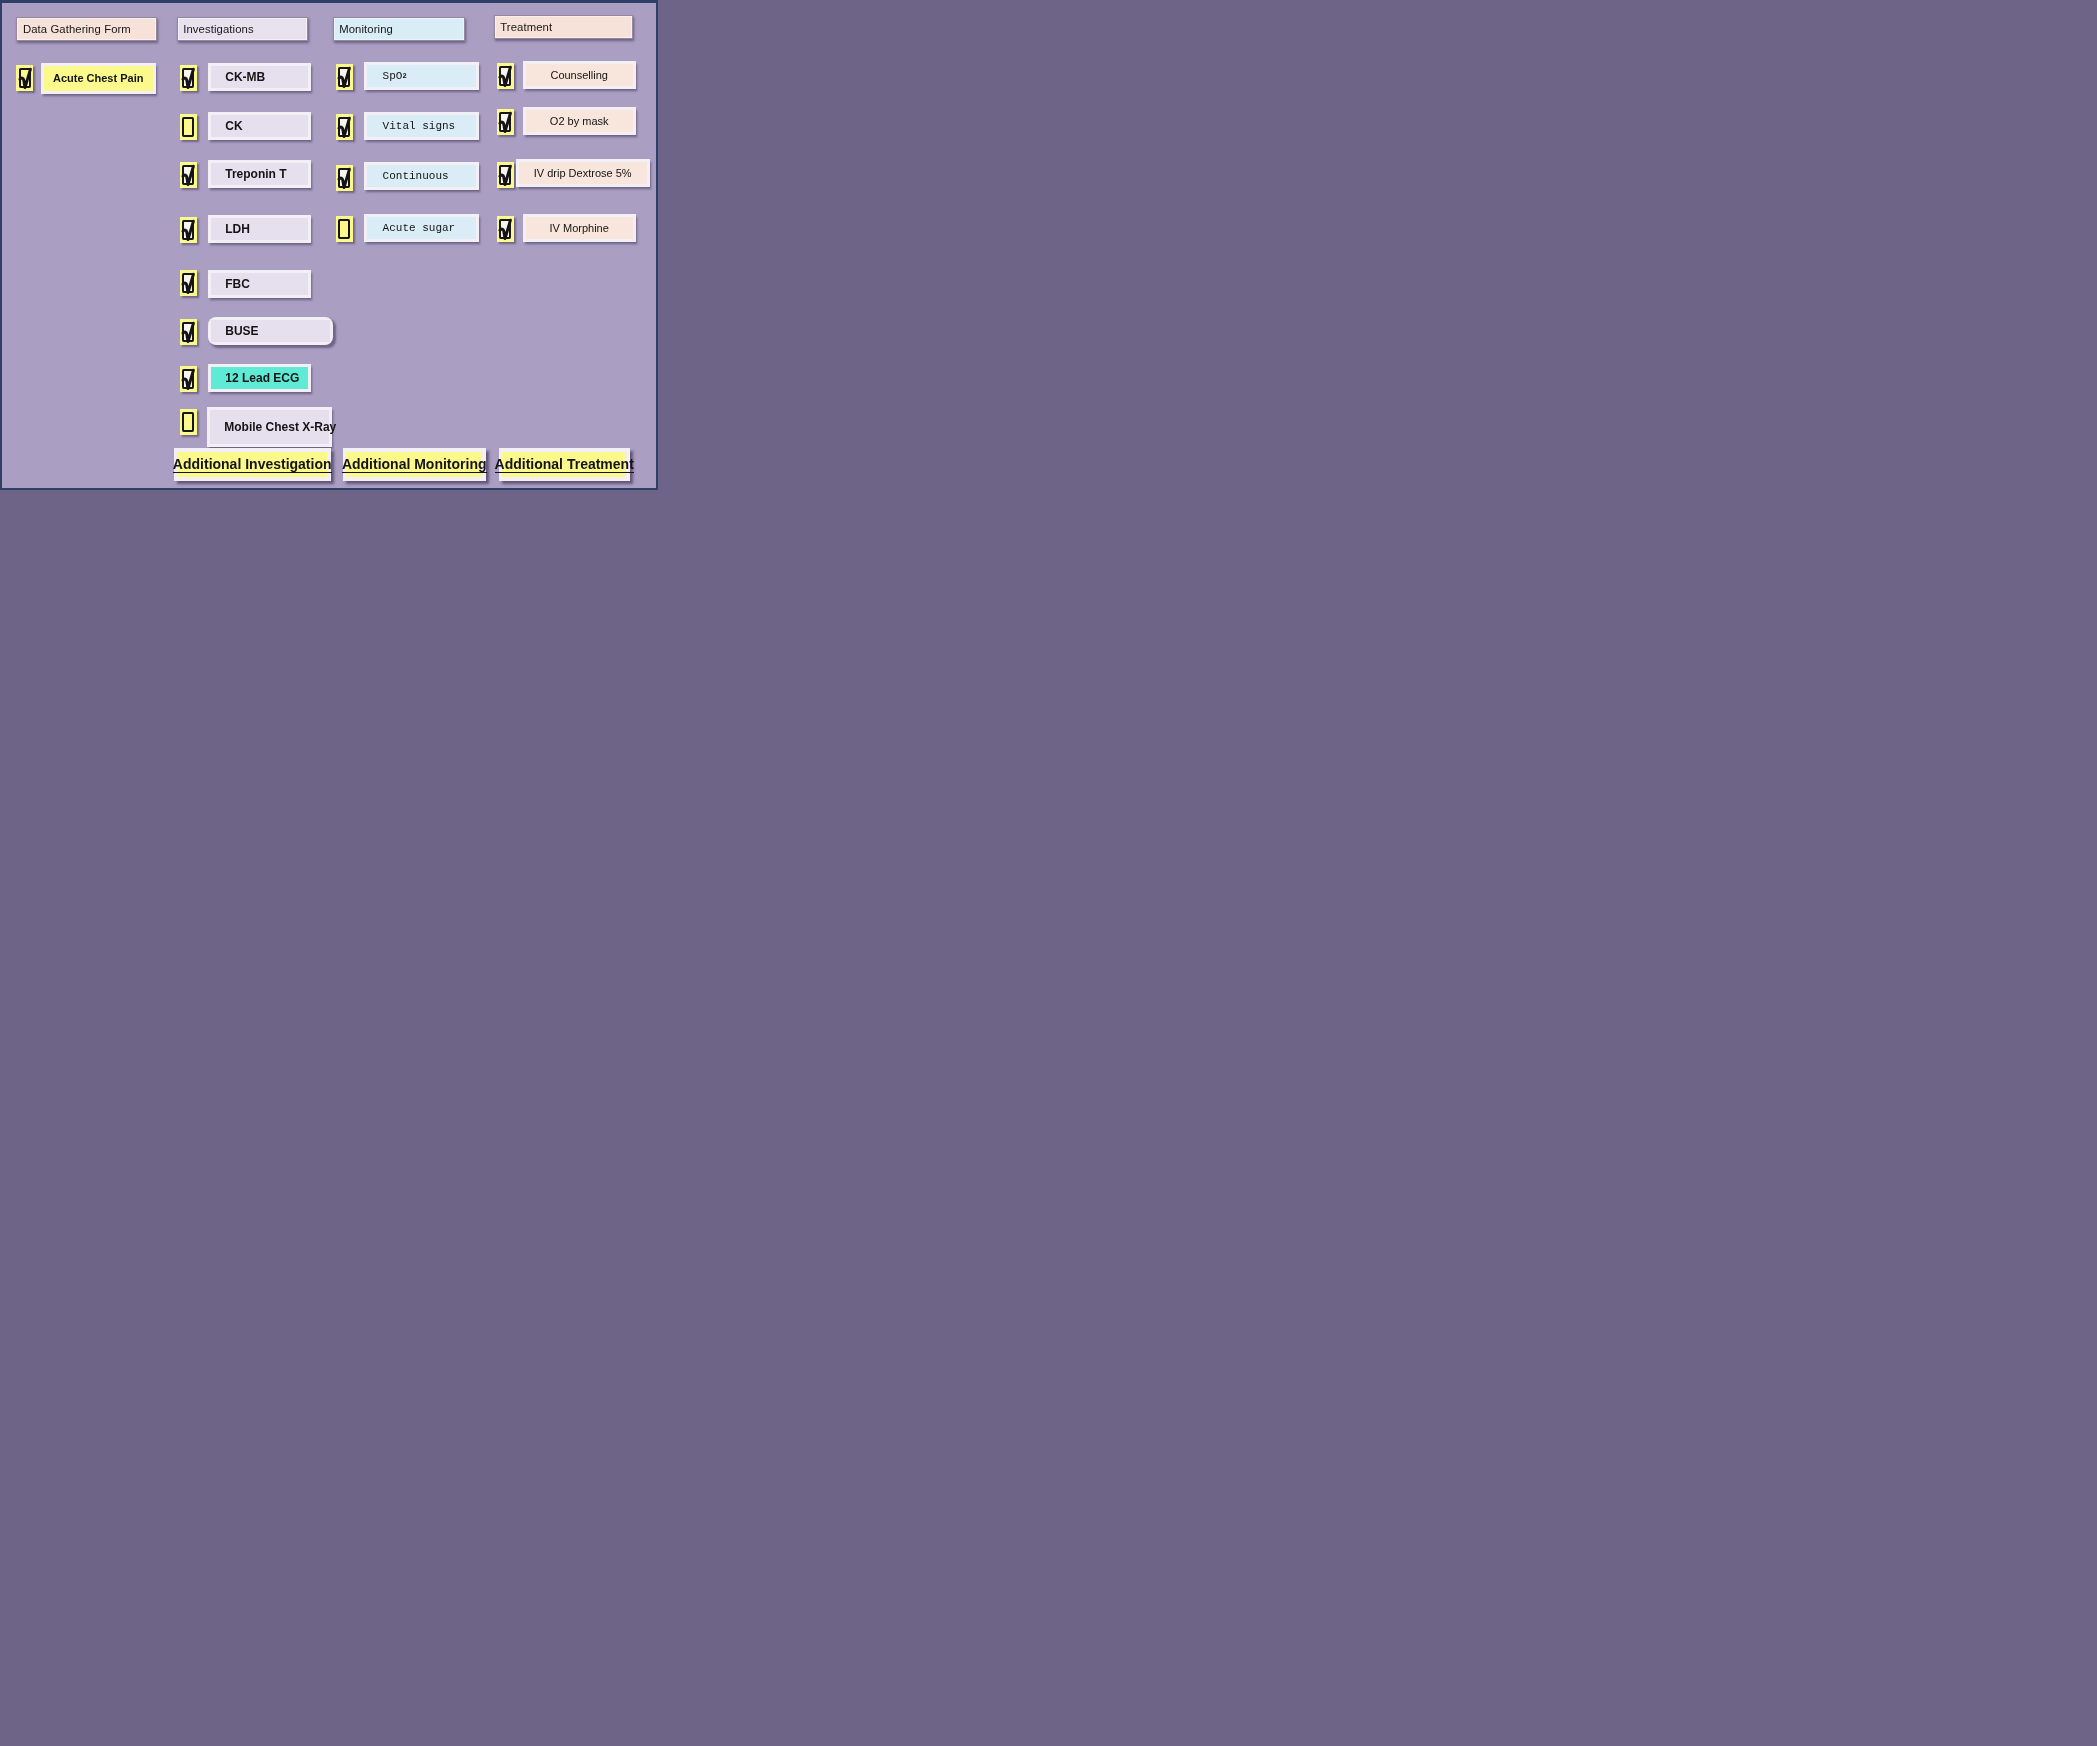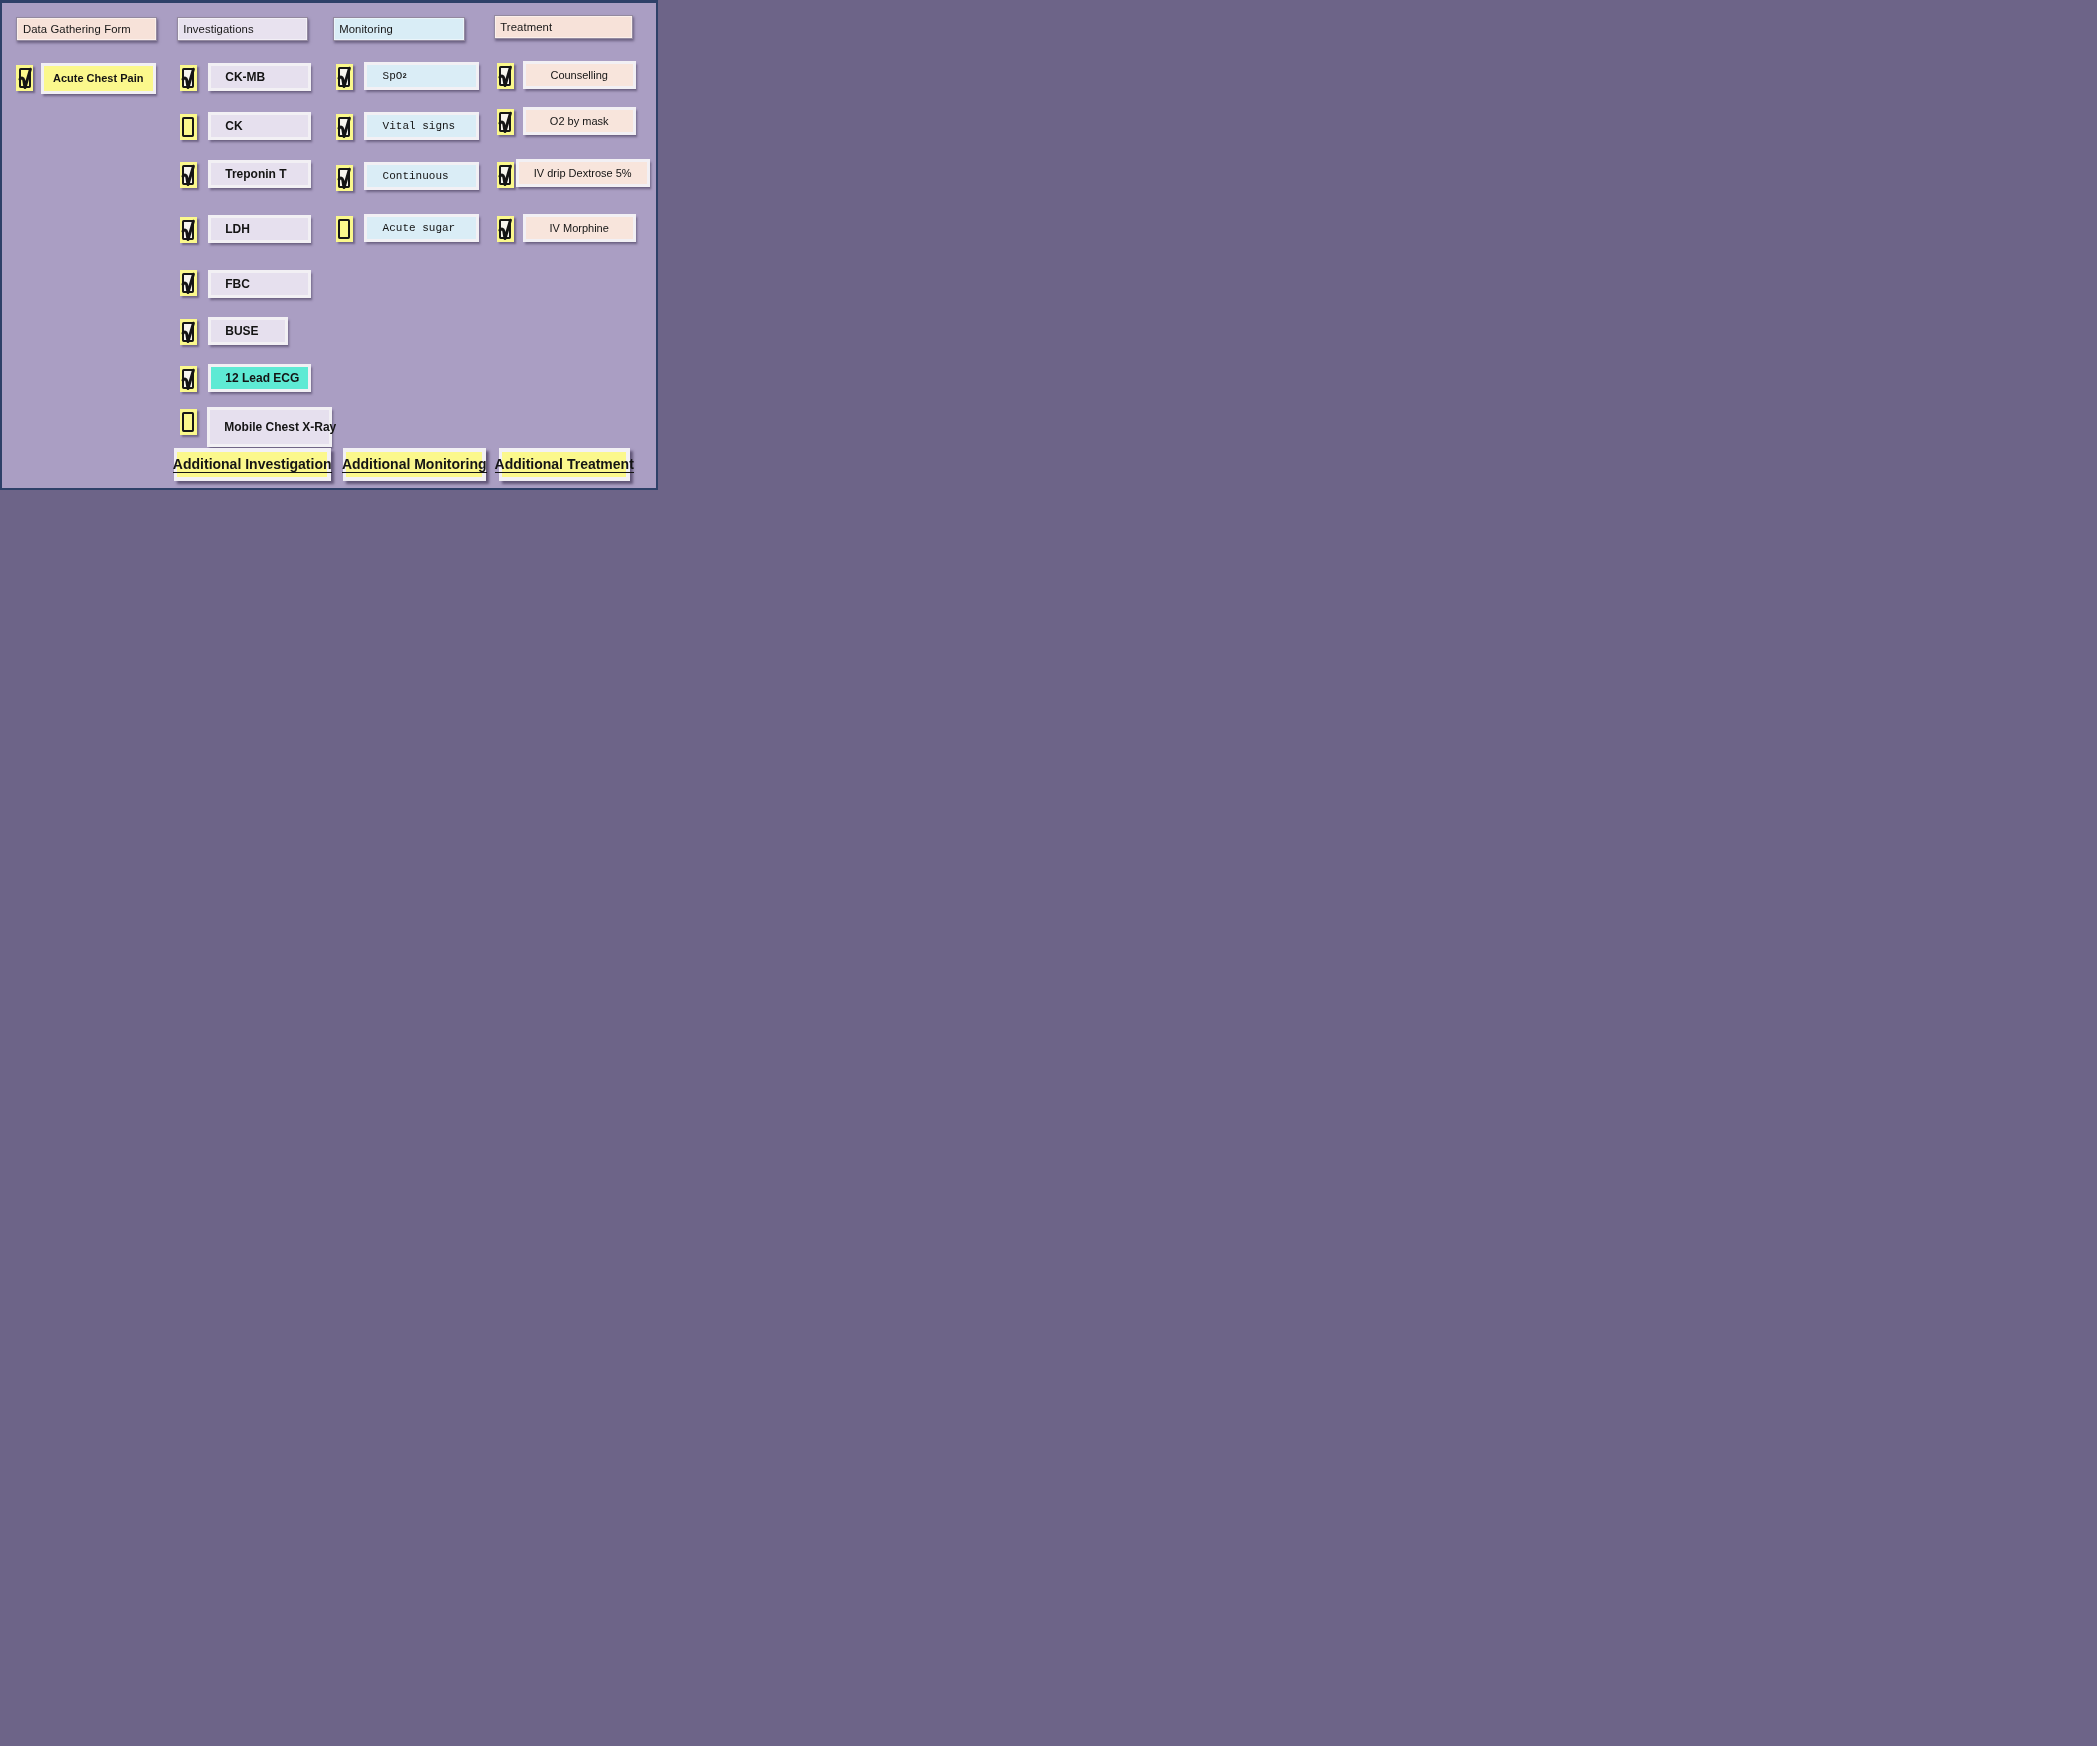--- a/index.html
+++ b/index.html
@@ -161,21 +161,21 @@
         <div class="inner" style="background: rgb(230, 224, 238);">
           <span>FBC</span>
         </div>
       </div>
       <div class="cb checked" style="left: 178px; top: 316px; width: 17px; height: 26px;">
         <div class="box"></div>
         <svg viewBox="0 0 38 68" class="tick">
           <path d="M7 34 C11 29 15 31 16 36 L19 54 L32 10"></path>
         </svg>
       </div>
-      <div class="lab col-1" style="left: 206px; top: 314px; width: 80px; height: 28px;">
+      <div class="lab col-1" style="left: 206px; top: 314px; width: 125px; height: 28px; border-radius: 8px;">
         <div class="inner" style="background: rgb(230, 224, 238);">
           <span>BUSE</span>
         </div>
       </div>
       <div class="cb checked" style="left: 178px; top: 363px; width: 17px; height: 26px;">
         <div class="box"></div>
         <svg viewBox="0 0 38 68" class="tick">
           <path d="M7 34 C11 29 15 31 16 36 L19 54 L32 10"></path>
         </svg>
       </div>

